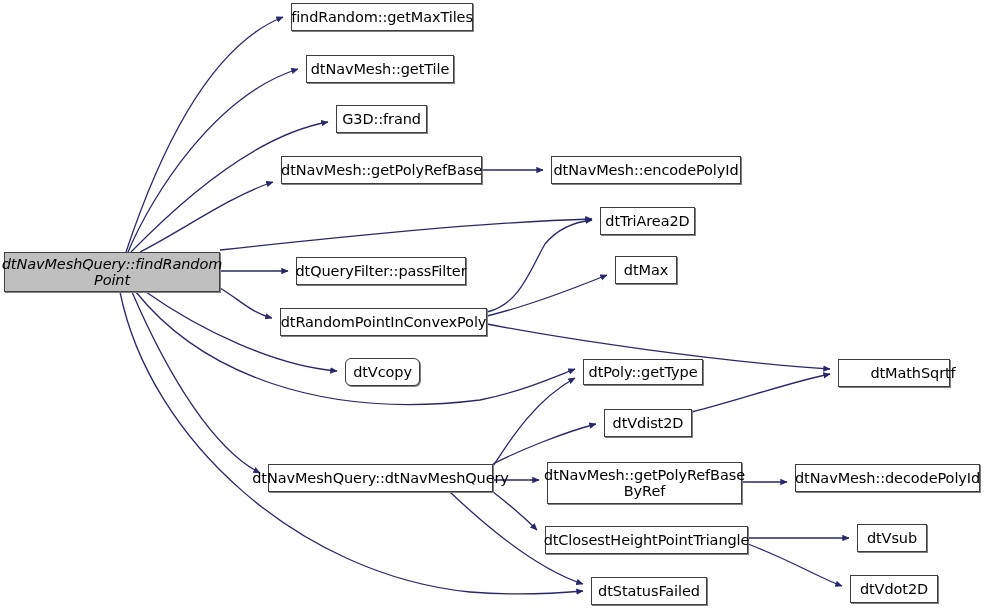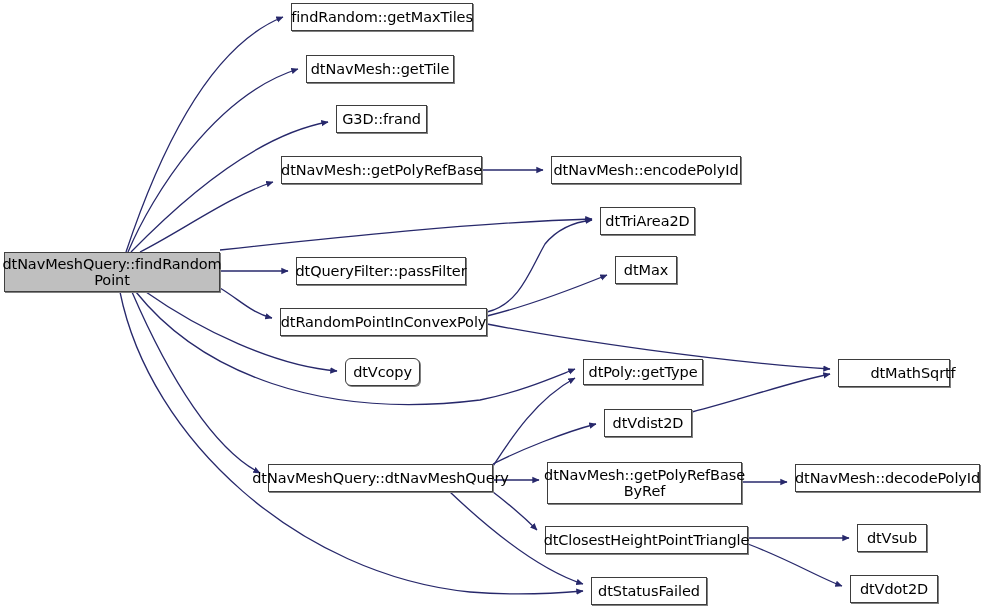--- a/index.html
+++ b/index.html
@@ -38,20 +38,21 @@
     justify-content: center;
     text-align: center;
     white-space: pre-line;
     letter-spacing: -0.1px;
     box-shadow: 1px 1px 0 0 #808080;
     z-index: 2;
   }
   .node.highlight {
     background: #bfbfbf;
     border: 1px solid #404040;
+    font-style: italic;
   }
   .node.thickborder {
     border: 1.5px solid #3d3d3d;
   }
 </style>
 </head>
 <body>
 
 <div id="canvas">
 

